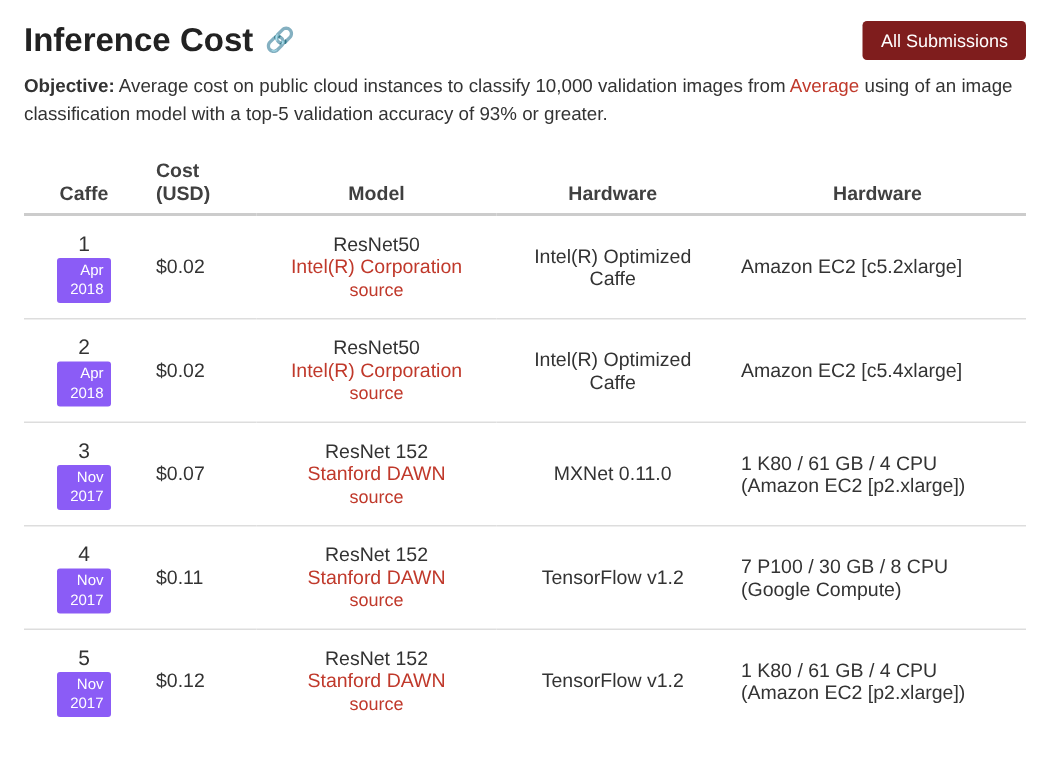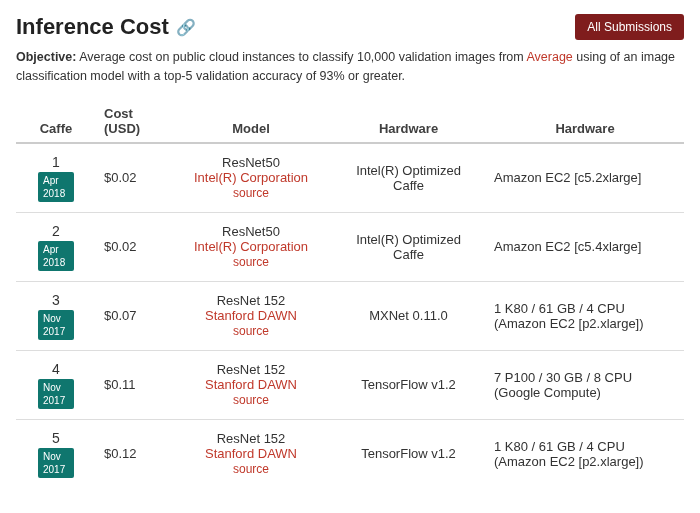--- a/index.html
+++ b/index.html
@@ -117,26 +117,26 @@
       gap: 2px;
     }
 
     .rank-number {
       font-size: 14px;
       font-weight: normal;
       color: #333;
     }
 
     .date-badge {
-      background: #0f766e;
+      background: #8b5cf6;
       color: #fff;
       font-size: 10px;
       padding: 2px 5px;
       border-radius: 2px;
-      text-align: left;
+      text-align: right;
       line-height: 1.3;
       min-width: 36px;
     }
 
     td.cost-cell {
       color: #333;
       font-size: 13px;
     }
 
     td.model-cell {

